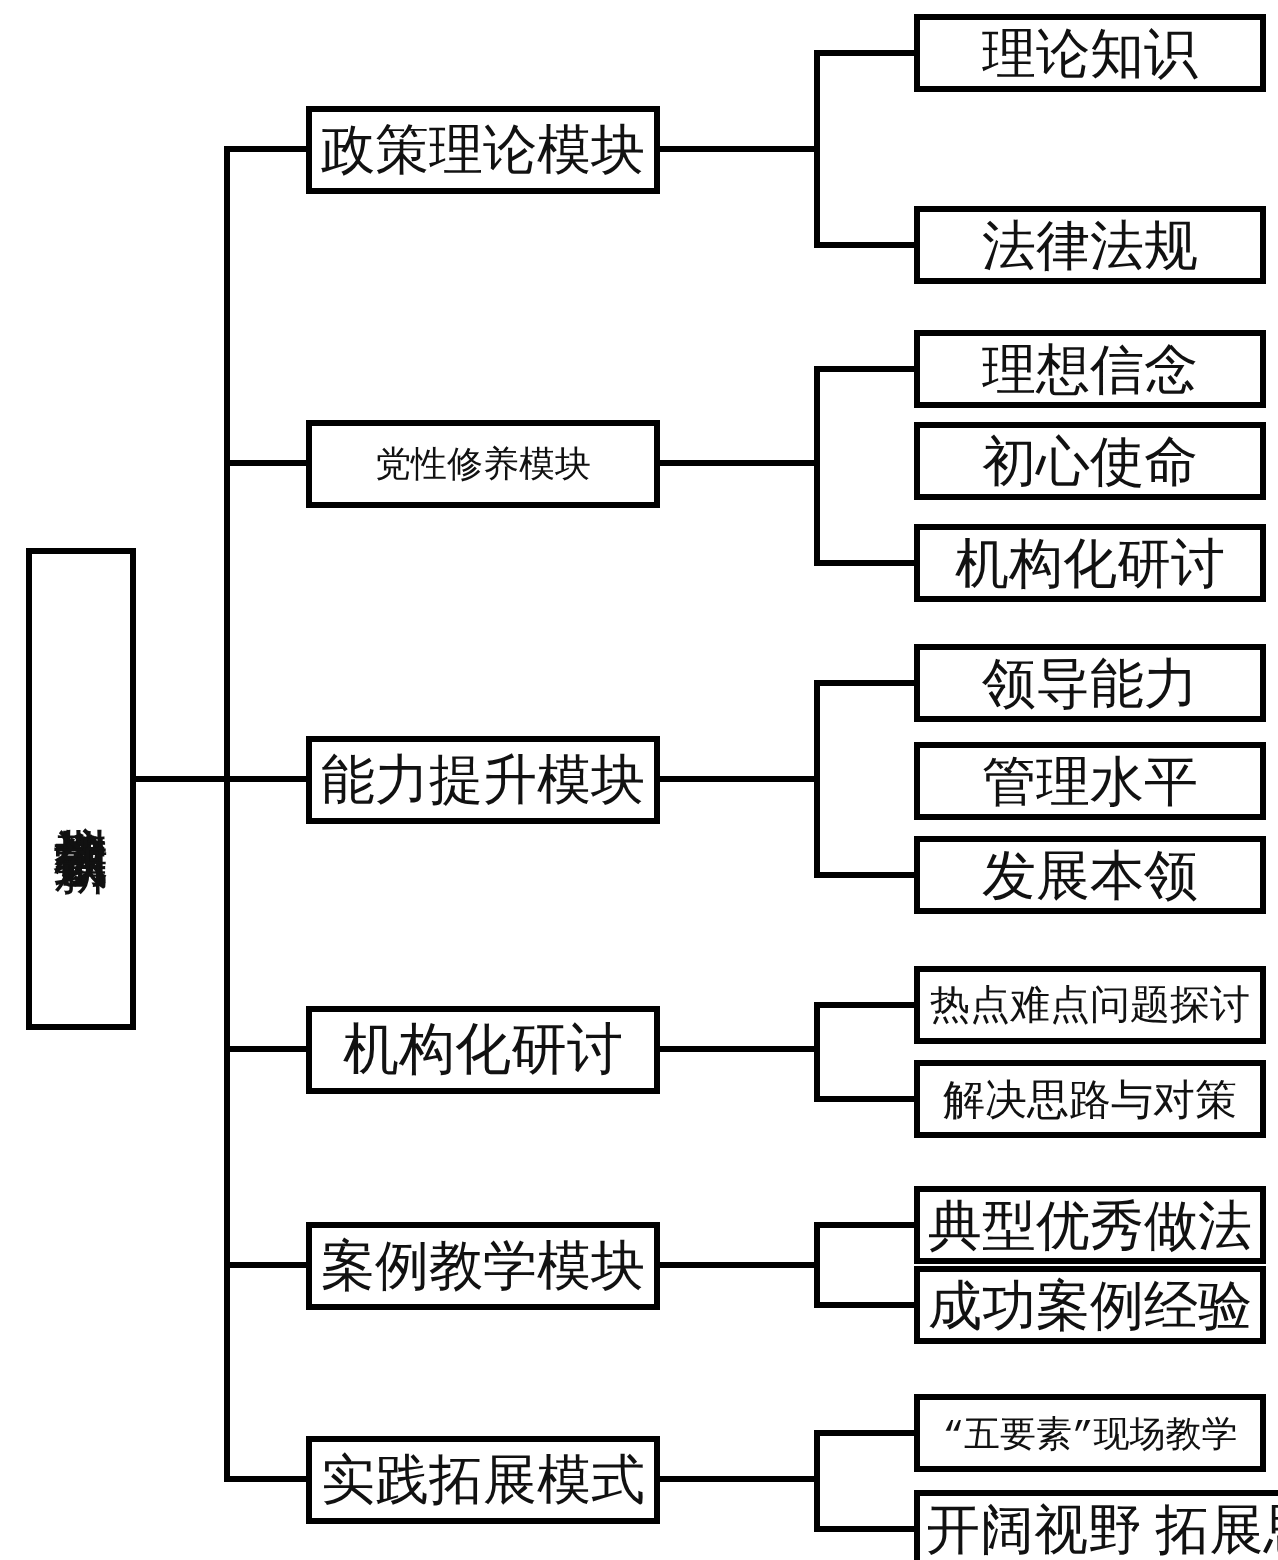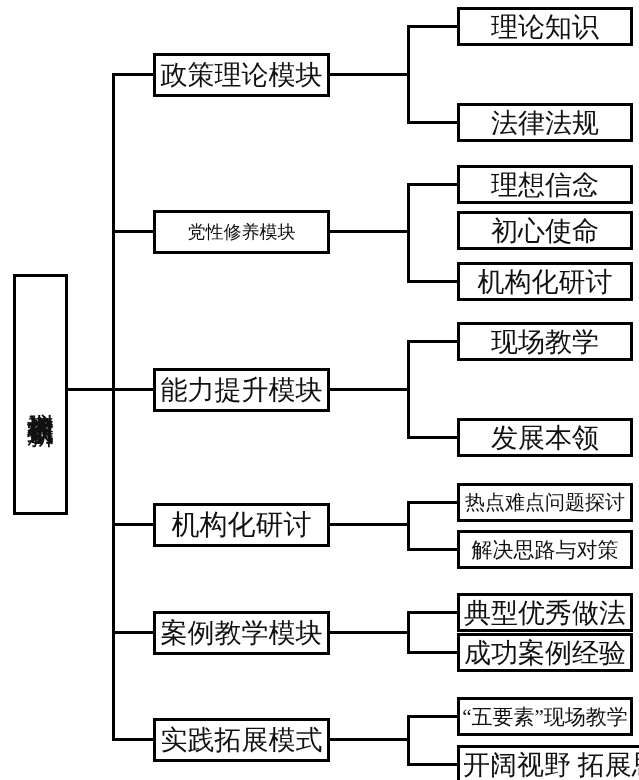--- a/index.html
+++ b/index.html
@@ -129,40 +129,43 @@
       <span class="lbl fit">理想信念</span>
     </div>
   <div class="box leaf-box" style="top:211px">
       <span class="lbl fit">初心使命</span>
     </div>
   <div class="box leaf-box" style="top:262px">
       <span class="lbl fit">机构化研讨</span>
     </div>
 
   <div class="box leaf-box" style="top:322px">
-      <span class="lbl fit">现场教学</span>
+      <span class="lbl fit">领导能力</span>
+    </div>
+  <div class="box leaf-box" style="top:371px">
+      <span class="lbl fit">管理水平</span>
     </div>
   <div class="box leaf-box" style="top:418px">
       <span class="lbl fit">发展本领</span>
     </div>
 
   <div class="box leaf-box" style="top:483px">
       <span class="lbl fit" style="font-size: 20px;">热点难点问题探讨</span>
     </div>
   <div class="box leaf-box" style="top:530px">
       <span class="lbl fit" style="font-size: 21px; text-align: center;">解决思路与对策</span>
     </div>
 
   <div class="box leaf-box" style="top:593px">
       <span class="lbl fit">典型优秀做法</span>
     </div>
   <div class="box leaf-box" style="top:633px">
       <span class="lbl fit">成功案例经验</span>
     </div>
 
   <div class="box leaf-box" style="top:697px">
-      <span class="lbl fit" style="font-size: 21px;">“五要素”现场教学</span>
+      <span class="lbl fit" style="font-size: 18px; font-family: Liberation Mono, monospace;">“五要素”现场教学</span>
     </div>
   <div class="box leaf-box clipped" style="top:745px">
       <span class="lbl">开阔视野 拓展思路</span>
     </div>
 
 </div>
 
 </body></html>

